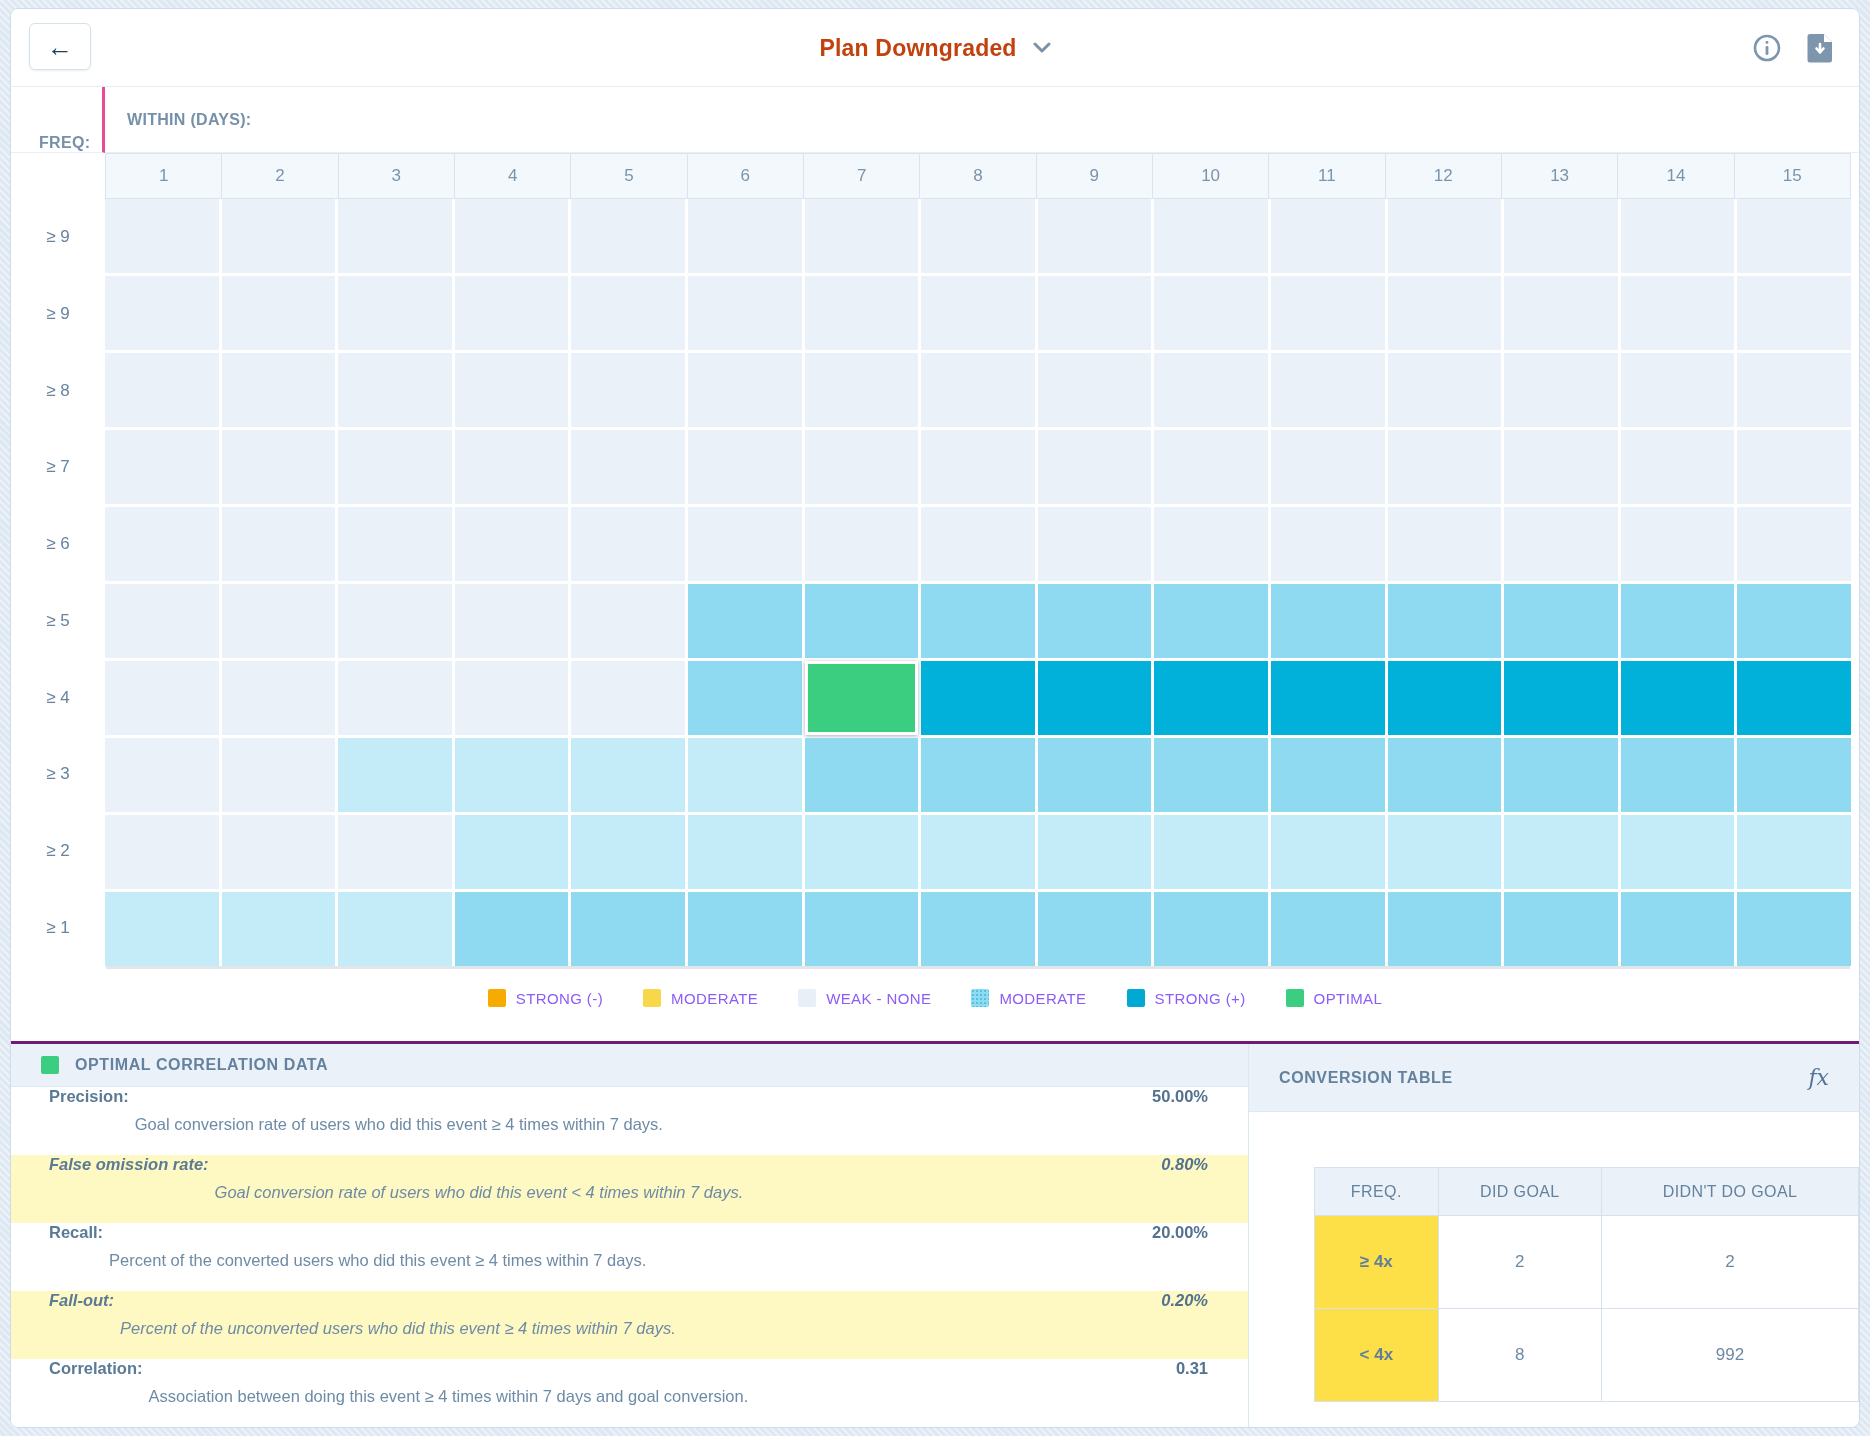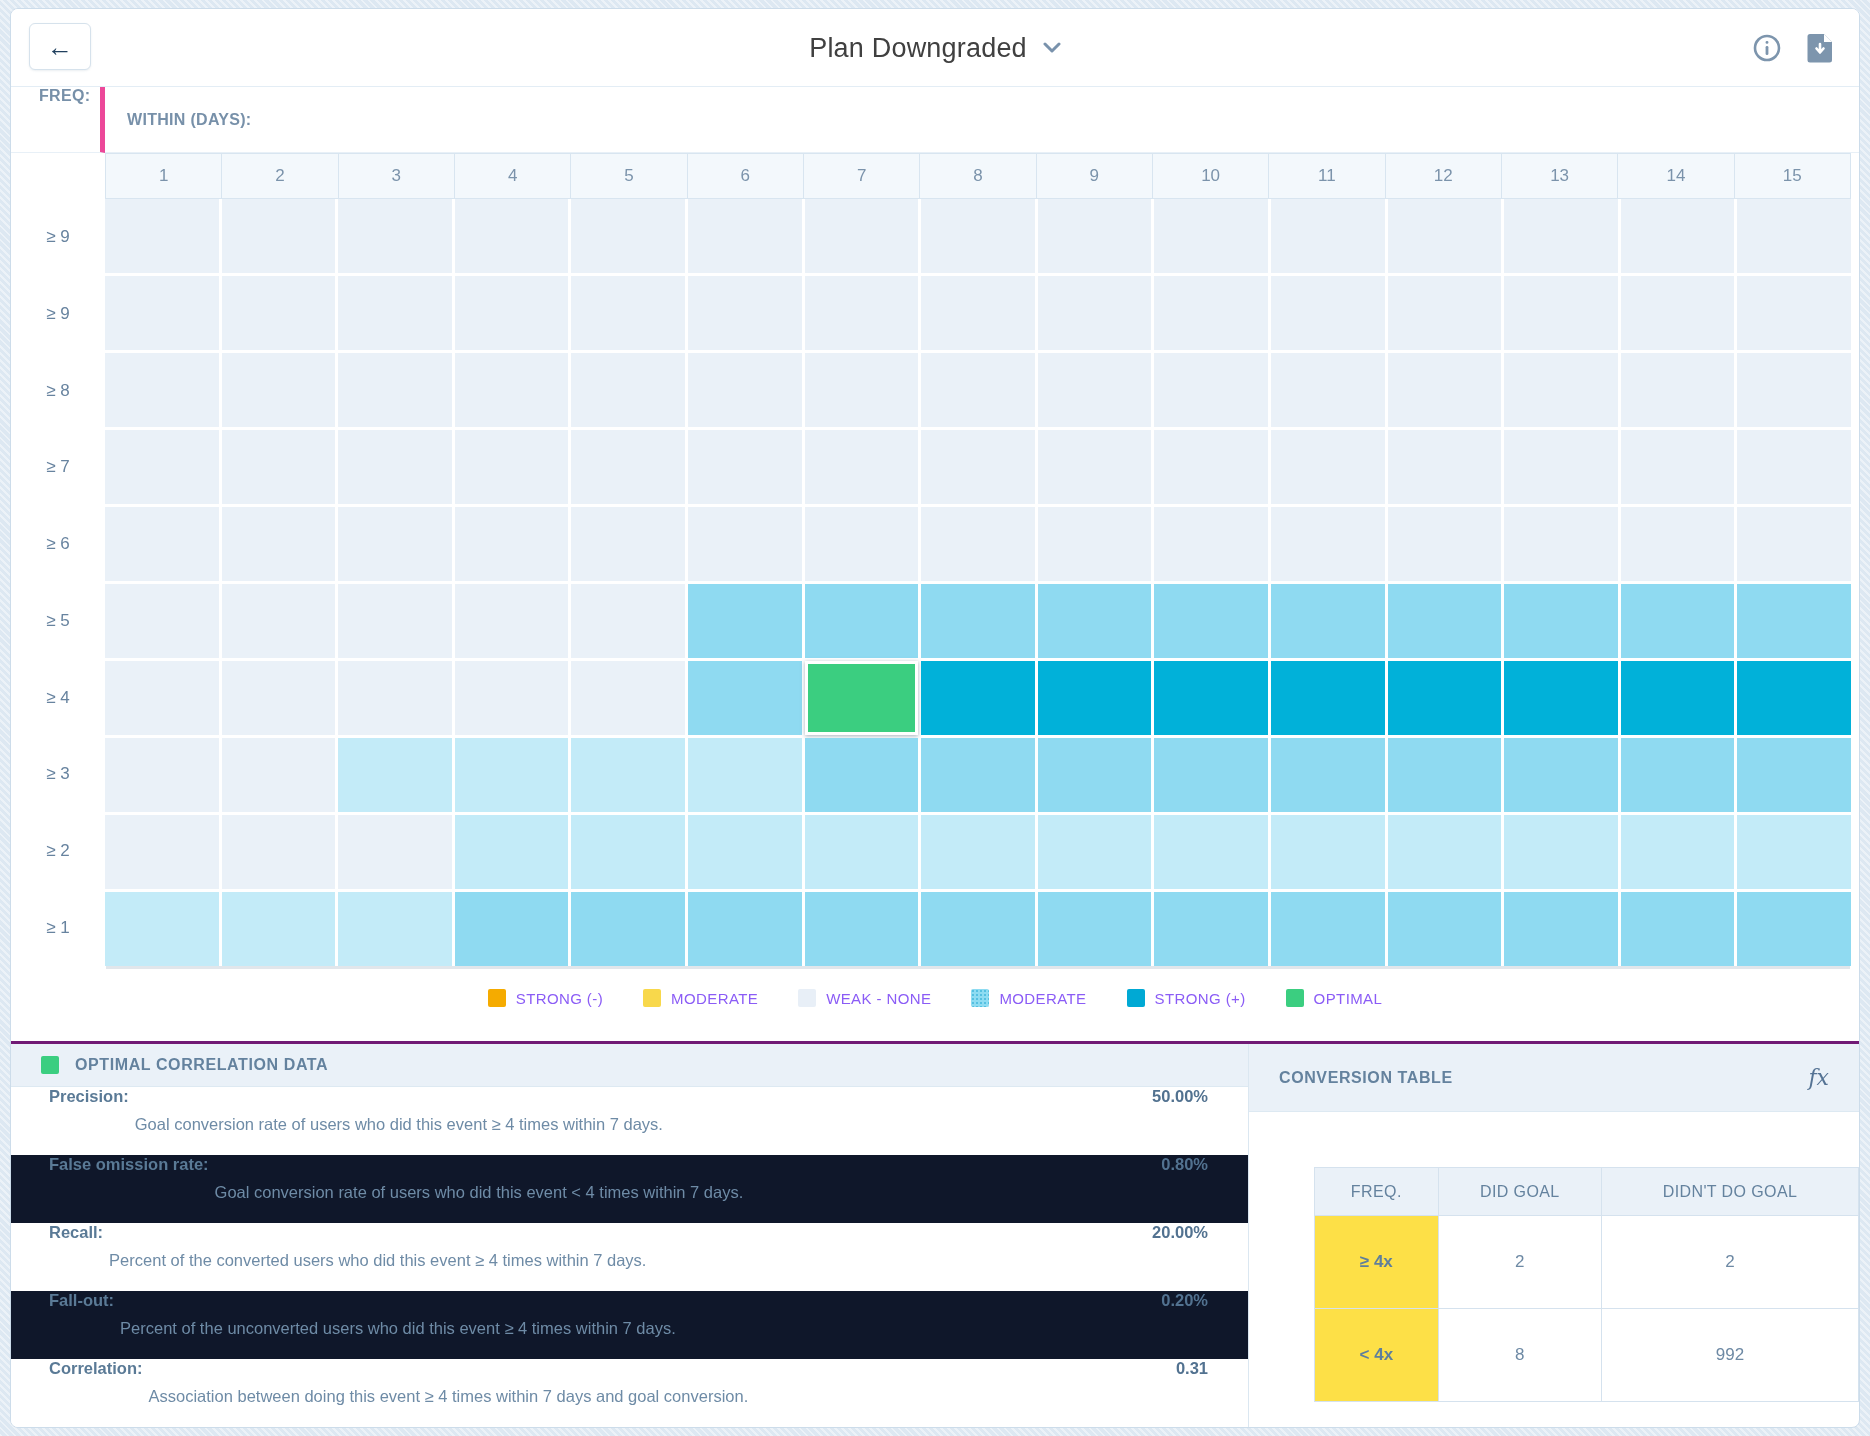--- a/index.html
+++ b/index.html
@@ -17,25 +17,25 @@
   
   .topbar { position:absolute; left:0; top:0; width:100%; height:78px; border-bottom:1px solid #e3edf5; background:#fff; }
   .back-btn {
     position:absolute; left:18px; top:14px; width:62px; height:47px;
     background:#fff; border:1px solid #d6e2ec; border-radius:6px;
     display:flex; align-items:center; justify-content:center;
     box-shadow:0 1px 2px rgba(120,145,170,.15); cursor:pointer;
     font-size:26px; color:#21405e; font-weight:bold; line-height:1;
   }
   .title-wrap { position:absolute; left:0; top:0; width:100%; height:78px; display:flex; align-items:center; justify-content:center; gap:16px; }
-  .report-title { font-size:27px; font-weight:normal; color:#404040; letter-spacing:.2px; }
+  .report-title { font-size:23px; font-weight:bold; color:#c2410c; letter-spacing:.2px; }
   .topbar-icons { position:absolute; right:26px; top:0; height:78px; display:flex; align-items:center; gap:26px; }
   
   .hm-headstrip { position:absolute; left:0; top:78px; width:100%; height:66px; }
-  .freq-cell { position:absolute; left:0; top:0; width:94px; height:66px; border-right:5px solid #ec4899; border-bottom:1px solid #e8f0f7; display:flex; align-items:flex-start; padding-left:28px; }
+  .freq-cell { position:absolute; left:0; top:0; width:94px; height:66px; border-right:3px solid #ec4899; border-bottom:1px solid #e8f0f7; display:flex; align-items:flex-end; padding-left:28px; }
   .within-cell { position:absolute; left:94px; top:0; right:0; height:66px; border-bottom:1px solid #e8f0f7; display:flex; align-items:center; padding-left:22px; }
   .strip-label { font-size:16px; font-weight:bold; color:#7790a9; letter-spacing:.3px; }
   .colnums { position:absolute; left:94px; top:144px; width:1746px; height:46px; display:flex; border-top:1px solid #d8e5f0; border-bottom:1px solid #d8e5f0; }
   .colnum { flex:1; background:#f3f8fc; border-right:1px solid #d8e5f0; display:flex; align-items:center; justify-content:center; font-size:17px; color:#7b93ab; }
   .colnum:first-child { border-left:1px solid #d8e5f0; }
   
   .rowlabels { position:absolute; left:0; top:190px; width:94px; height:767px; display:flex; flex-direction:column; }
   .rowlabel { flex:1; display:flex; align-items:center; justify-content:center; font-size:17px; color:#67839f; }
   .heatmap { position:absolute; left:94px; top:190px; width:1746px; height:767px; display:grid;
     grid-template-columns:repeat(15,1fr); grid-template-rows:repeat(10,1fr); gap:3px;
@@ -55,21 +55,21 @@
   
   .bottom { position:absolute; left:0; top:1032px; right:0; bottom:0; border-top:3px solid #701a75; display:flex; }
   .left-panel { width:1238px; border-right:1px solid #dbe7f1; display:flex; flex-direction:column; }
   .right-panel { flex:1; display:flex; flex-direction:column; }
   .panel-strip { height:68px; background:#eaf1f8; border-bottom:1px solid #dde9f2; display:flex; align-items:center; padding:0 30px; }
   .panel-title { font-size:16px; font-weight:bold; color:#64829e; letter-spacing:.6px; }
   .green-square { width:18px; height:18px; border-radius:2px; background:#3bce80; margin-right:16px; }
   .fx { margin-left:auto; font-family:"DejaVu Serif", serif; font-style:italic; font-size:22px; color:#557394; cursor:pointer; }
   .metric-row { height:68px; display:flex; align-items:flex-start; padding:0 40px 0 38px; font-size:16.5px; color:#6e8ba6; background:#fff; }
   .metric-row:nth-child(odd) { background:#f3f8fc; }   
-  .metric-row.even { background:#fff; } .metric-row.odd { background:#0f172a; }
+  .metric-row.even { background:#fff; } .metric-row.odd { background:#fef9c3;font-style:italic; }
   .metric-label { font-weight:bold; color:#5a7a96; margin-right:6px; white-space:nowrap; }
   .metric-desc { white-space:nowrap;margin-top:28px; }
   .metric-value { margin-left:auto; font-weight:bold; color:#527290; }
   
   .conv-table { border-collapse:collapse; margin:55px 0 0 65px; }
   .conv-table th, .conv-table td { border:1px solid #d5e2ee; text-align:center; }
   .conv-table th { background:#eaf1f8; height:48px; font-size:16px; font-weight:normal; color:#64829e; letter-spacing:.4px; padding:0 24px; }
   .conv-table td { height:93px; font-size:17px; color:#6d89a4; background:#fff; }
   .conv-table td.freq-col { background:#fde047; font-weight:bold; color:#5f7f9b; }
   .w-freq { width:115px; } .w-did { width:152px; } .w-didnt { width:239px; }

